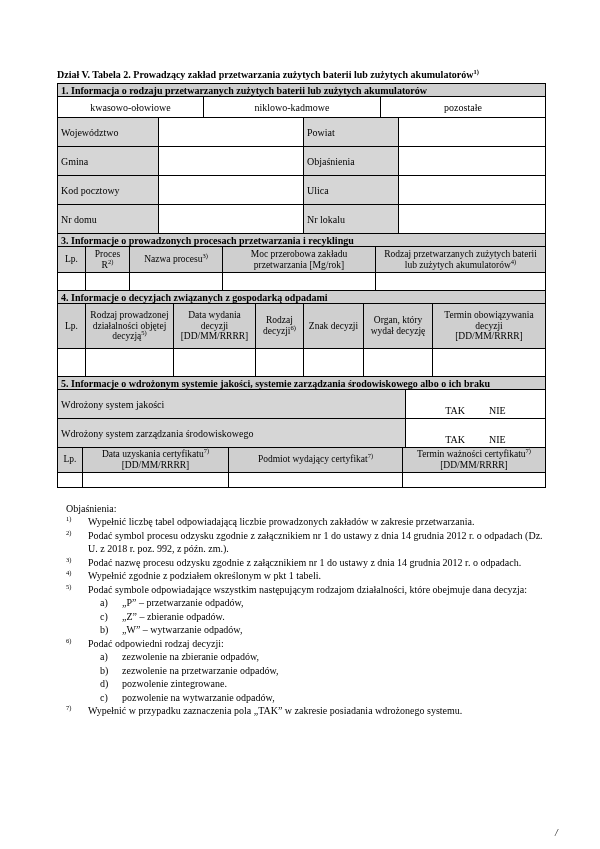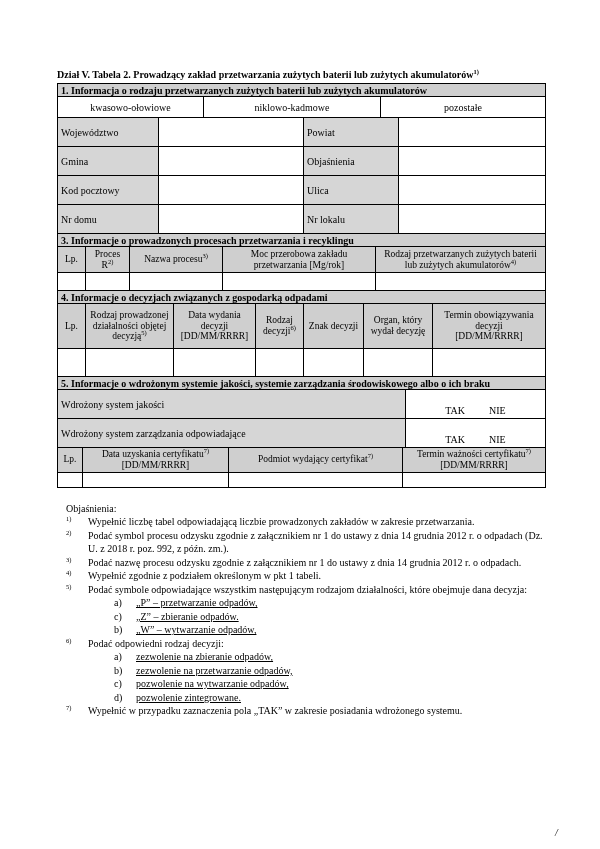--- a/index.html
+++ b/index.html
@@ -23,21 +23,21 @@
   .colh .l2 { display:block; }
   .empty-row td { background:#fff; }
   .yn-cell { background:#fff; height:12px; }
   .yn-inner { display:flex; justify-content:center; gap:24px; }
   .yn-inner span { cursor:default;margin-top:12px; }
 
   .footnotes { margin-top:14px; margin-left:9px; width:479px; font-size:10px; line-height:1.35; }
   .fn-heading { }
   .fn { padding-left:22px; text-indent:-22px; }
   .fn-m { font-size:6.5px; vertical-align:super; line-height:0; display:inline-block; width:22px; text-indent:0; }
-  .fn-sub { margin-left:48px; padding-left:22px; text-indent:-22px;text-decoration:underline; }
+  .fn-sub { margin-left:34px; padding-left:22px; text-indent:-22px; }
   .fn-sub .sub-m { display:inline-block; width:22px; text-indent:0; font-size:10px; vertical-align:baseline; }
 
   .page-slash { position:absolute; left:555px; top:827px; font-size:10px; font-style:italic; }
 </style>
 </head>
 <body>
 
 <div class="page">
   <div class="content">
 
@@ -172,21 +172,21 @@
       <tr>
         <td class="lbl">Wdrożony system jakości</td>
         <td class="yn-cell">
           <div class="yn-inner">
             <span>TAK</span>
             <span>NIE</span>
           </div>
         </td>
       </tr>
       <tr>
-        <td class="lbl">Wdrożony system zarządzania odpowiadające</td>
+        <td class="lbl">Wdrożony system zarządzania środowiskowego</td>
         <td class="yn-cell">
           <div class="yn-inner">
             <span>TAK</span>
             <span>NIE</span>
           </div>
         </td>
       </tr>
     </tbody>
       </table>
     <table>
@@ -221,21 +221,21 @@
       <div class="fn"><sup class="fn-m">4)</sup><span>Wypełnić zgodnie z podziałem określonym w pkt 1 tabeli.</span></div>
 
       <div class="fn"><sup class="fn-m">5)</sup><span>Podać symbole odpowiadające wszystkim następującym rodzajom działalności, które obejmuje dana decyzja:</span></div>
       <div class="fn-sub"><span class="sub-m">a)</span><span>„P” – przetwarzanie odpadów,</span></div>
       <div class="fn-sub"><span class="sub-m">c)</span><span>„Z” – zbieranie odpadów.</span></div>
       <div class="fn-sub"><span class="sub-m">b)</span><span>„W” – wytwarzanie odpadów,</span></div>
 
       <div class="fn"><sup class="fn-m">6)</sup><span>Podać odpowiedni rodzaj decyzji:</span></div>
       <div class="fn-sub"><span class="sub-m">a)</span><span>zezwolenie na zbieranie odpadów,</span></div>
       <div class="fn-sub"><span class="sub-m">b)</span><span>zezwolenie na przetwarzanie odpadów,</span></div>
+      <div class="fn-sub"><span class="sub-m">d)</span><span>pozwolenie zintegrowane.</span></div>
       <div class="fn-sub"><span class="sub-m">c)</span><span>pozwolenie na wytwarzanie odpadów,</span></div>
-      <div class="fn-sub"><span class="sub-m">d)</span><span>pozwolenie zintegrowane.</span></div>
 
       <div class="fn"><sup class="fn-m">7)</sup><span>Wypełnić w przypadku zaznaczenia pola „TAK” w zakresie posiadania wdrożonego systemu.</span></div>
     </div>
   </div>
 
   <div class="page-slash">/</div>
 </div>
 
 </body></html>

